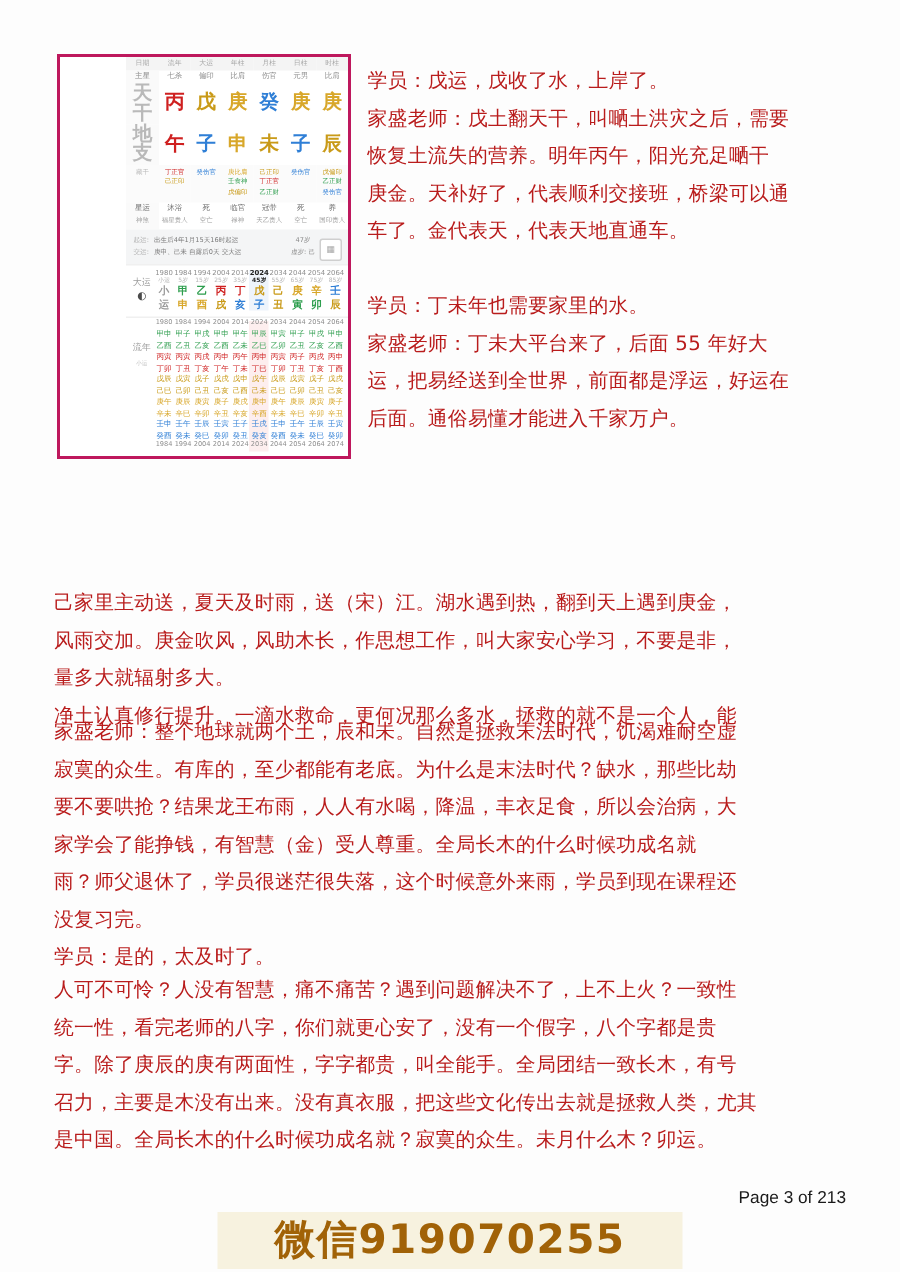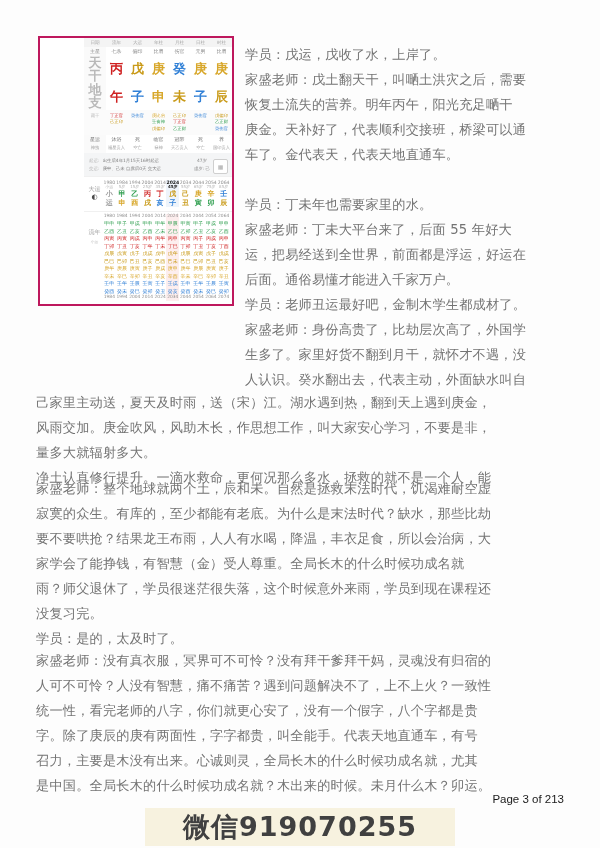--- a/index.html
+++ b/index.html
@@ -182,21 +182,21 @@
   .ln-grid .hy { font-size: 4.4px; color: #8e8e8e; padding-bottom: 1px;}
   .ln-grid .gz { font-size: 5px; line-height: 1.5; white-space: nowrap; }
   .ln-cell.hl { background: #fdeeee; }
 
   
   .para {
     position: absolute;
     font-size: 13.2px;
     line-height: 25px;
     letter-spacing: 0.2px;
-    color: #737373;
+    color: #b91c1c;
     text-align: justify;
     text-justify: inter-ideograph;
   }
   .para .ln { display: block; white-space: nowrap; }
 
   #p-right-1 { left: 245px; top: 42px; width: 330px; }
   #p-right-2 { left: 245px; top: 192px; width: 330px; }
   #p-right-3 { left: 245px; top: 292px; width: 330px; }
   #p-full-1  { left: 36px;  top: 390px; width: 540px; }
   #p-full-2  { left: 36px;  top: 476px; width: 540px; }
@@ -211,21 +211,21 @@
     color: #1a1a1a;
     font-family: "Liberation Sans", sans-serif;
   }
   #watermark {
     position: absolute;
     left: 145px;
     top: 808px;
     width: 310px;
     height: 38px;
     background: #f7f2df;
-    color: #404040;
+    color: #a16207;
     font-size: 27px;
     font-weight: bold;
     text-align: center;
     line-height: 38px;
     letter-spacing: 1px;
     user-select: none;
   }
 </style>
 </head>
 <body>
@@ -570,49 +570,42 @@
     <span class="ln">车了。金代表天，代表天地直通车。</span>
   </div>
 
   <div class="para" id="p-right-2">
     <span class="ln">学员：丁未年也需要家里的水。</span>
     <span class="ln">家盛老师：丁未大平台来了，后面 55 年好大</span>
     <span class="ln">运，把易经送到全世界，前面都是浮运，好运在</span>
     <span class="ln">后面。通俗易懂才能进入千家万户。</span>
   </div>
 
-  <div class="para" id="p-right-3">
-    <span class="ln">学员：老师丑运最好吧，金制木学生都成材了。</span>
-    <span class="ln">家盛老师：身份高贵了，比劫层次高了，外国学</span>
-    <span class="ln">生多了。家里好货不翻到月干，就怀才不遇，没</span>
-    <span class="ln">人认识。癸水翻出去，代表主动，外面缺水叫自</span>
-  </div>
 
   <div class="para" id="p-full-1">
     <span class="ln">己家里主动送，夏天及时雨，送（宋）江。湖水遇到热，翻到天上遇到庚金，</span>
     <span class="ln">风雨交加。庚金吹风，风助木长，作思想工作，叫大家安心学习，不要是非，</span>
     <span class="ln">量多大就辐射多大。</span>
     <span class="ln">净土认真修行提升。一滴水救命，更何况那么多水，拯救的就不是一个人，能</span>
   </div>
 
   <div class="para" id="p-full-2">
     <span class="ln">家盛老师：整个地球就两个土，辰和未。自然是拯救末法时代，饥渴难耐空虚</span>
     <span class="ln">寂寞的众生。有库的，至少都能有老底。为什么是末法时代？缺水，那些比劫</span>
     <span class="ln">要不要哄抢？结果龙王布雨，人人有水喝，降温，丰衣足食，所以会治病，大</span>
     <span class="ln">家学会了能挣钱，有智慧（金）受人尊重。全局长木的什么时候功成名就</span>
     <span class="ln">雨？师父退休了，学员很迷茫很失落，这个时候意外来雨，学员到现在课程还</span>
     <span class="ln">没复习完。</span>
     <span class="ln">学员：是的，太及时了。</span>
   </div>
 
   <div class="para" id="p-full-3">
-    <span class="ln">家盛老师：没有真衣服，冥界可不可怜？没有拜干爹拜干妈，灵魂没有归宿的</span>
     <span class="ln">人可不可怜？人没有智慧，痛不痛苦？遇到问题解决不了，上不上火？一致性</span>
     <span class="ln">统一性，看完老师的八字，你们就更心安了，没有一个假字，八个字都是贵</span>
-    <span class="ln">字。除了庚辰的庚有两面性，字字都贵，叫全能手。代表天地直通车，有号</span>
-    <span class="ln">召力，主要是木没有出来。心诚则灵，全局长木的什么时候功成名就，尤其</span>
-    <span class="ln">是中国。全局长木的什么时候功成名就？木出来的时候。未月什么木？卯运。</span>
+    <span class="ln">字。除了庚辰的庚有两面性，字字都贵，叫全能手。全局团结一致长木，有号</span>
+    <span class="ln">召力，主要是木没有出来。没有真衣服，把这些文化传出去就是拯救人类，尤其</span>
+    <span class="ln">是中国。全局长木的什么时候功成名就？寂寞的众生。未月什么木？卯运。</span>
   </div>
 
   <div id="page-number">Page 3 of 213</div>
   <div id="watermark">微信919070255</div>
 
 </div>
 
 </body></html>

